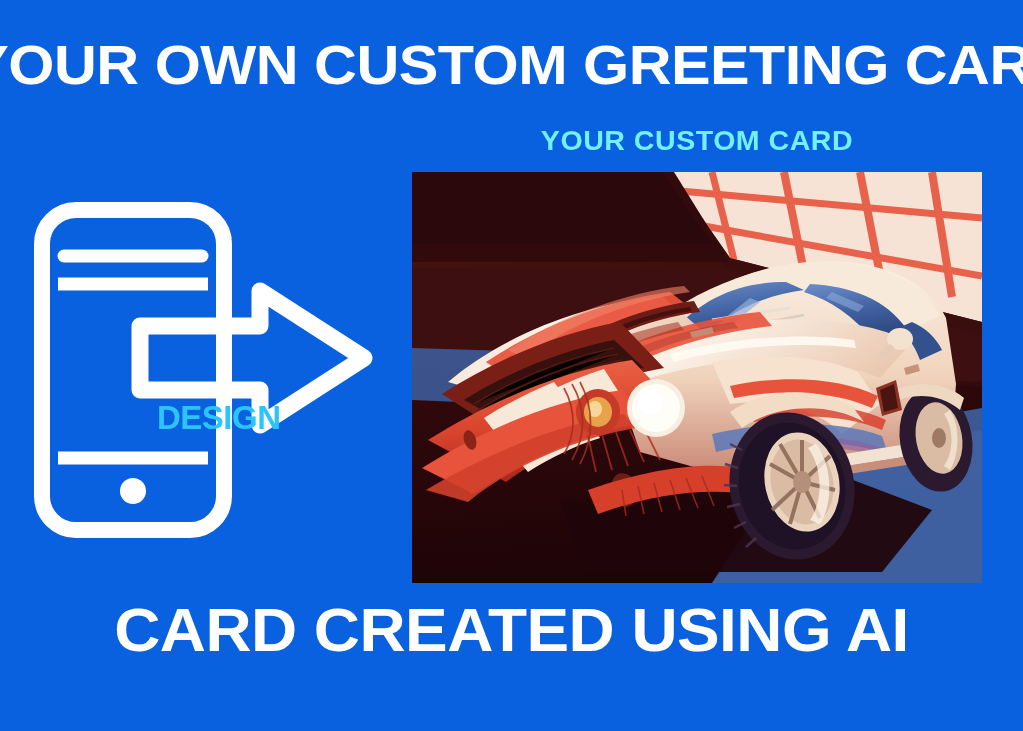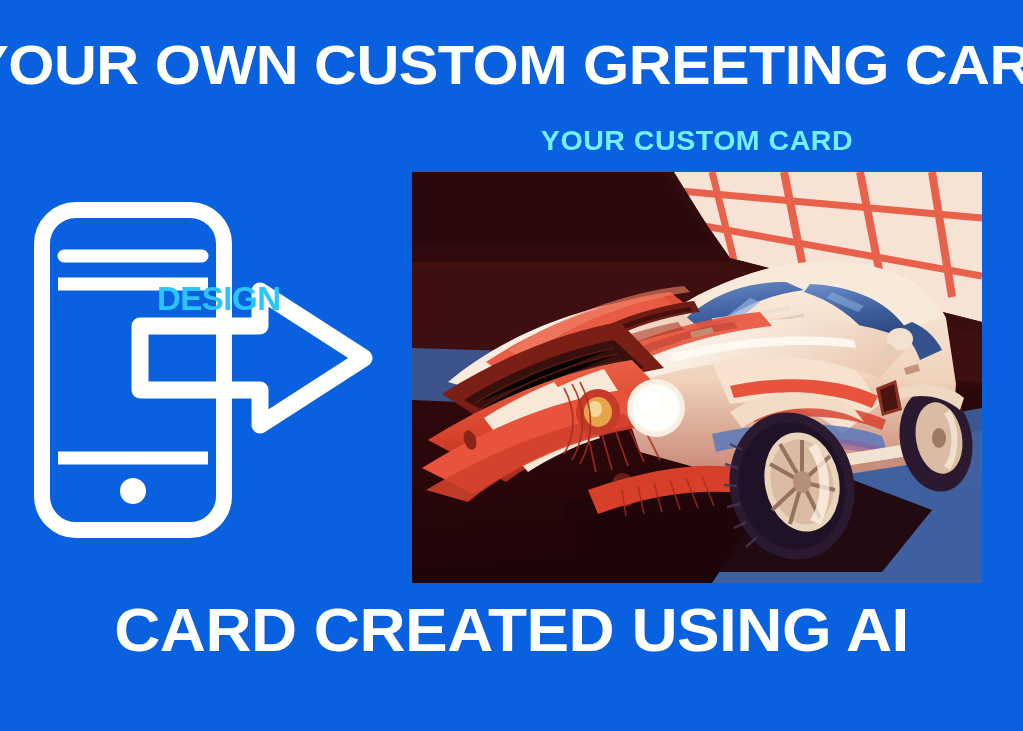--- a/index.html
+++ b/index.html
@@ -84,21 +84,21 @@
     width: 252px;
     height: 152px;
   }
   #design-label {
     position: absolute;
     left: 126px;
     top: 282px;
     width: 252px;
     height: 152px;
     display: flex;
-    align-items: flex-start;
+    align-items: flex-end;
     justify-content: flex-start;
     padding-left: 31px;
     box-sizing: border-box;
     pointer-events: none;
   }
   #design-label span {
     color: #2BC4FC;
     font-family: "Liberation Sans", sans-serif;
     font-weight: bold;
     font-size: 33px;

